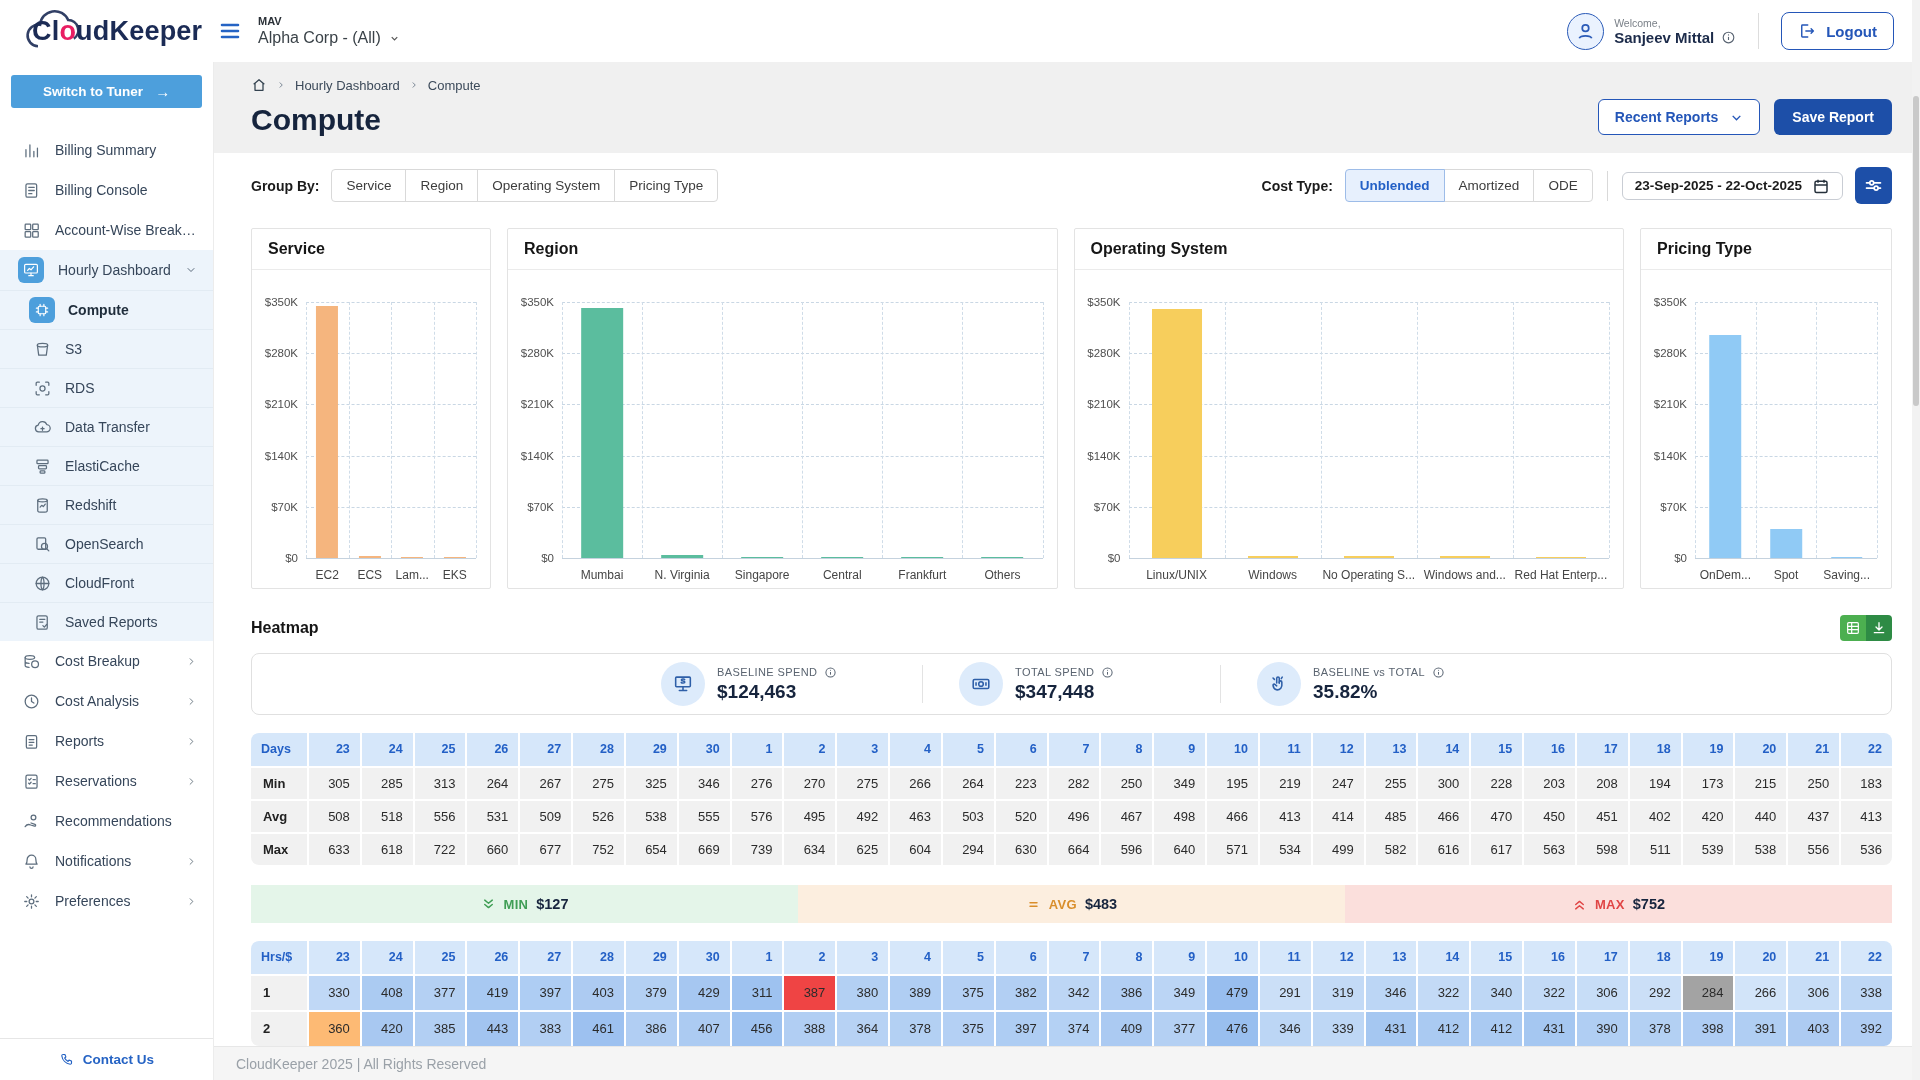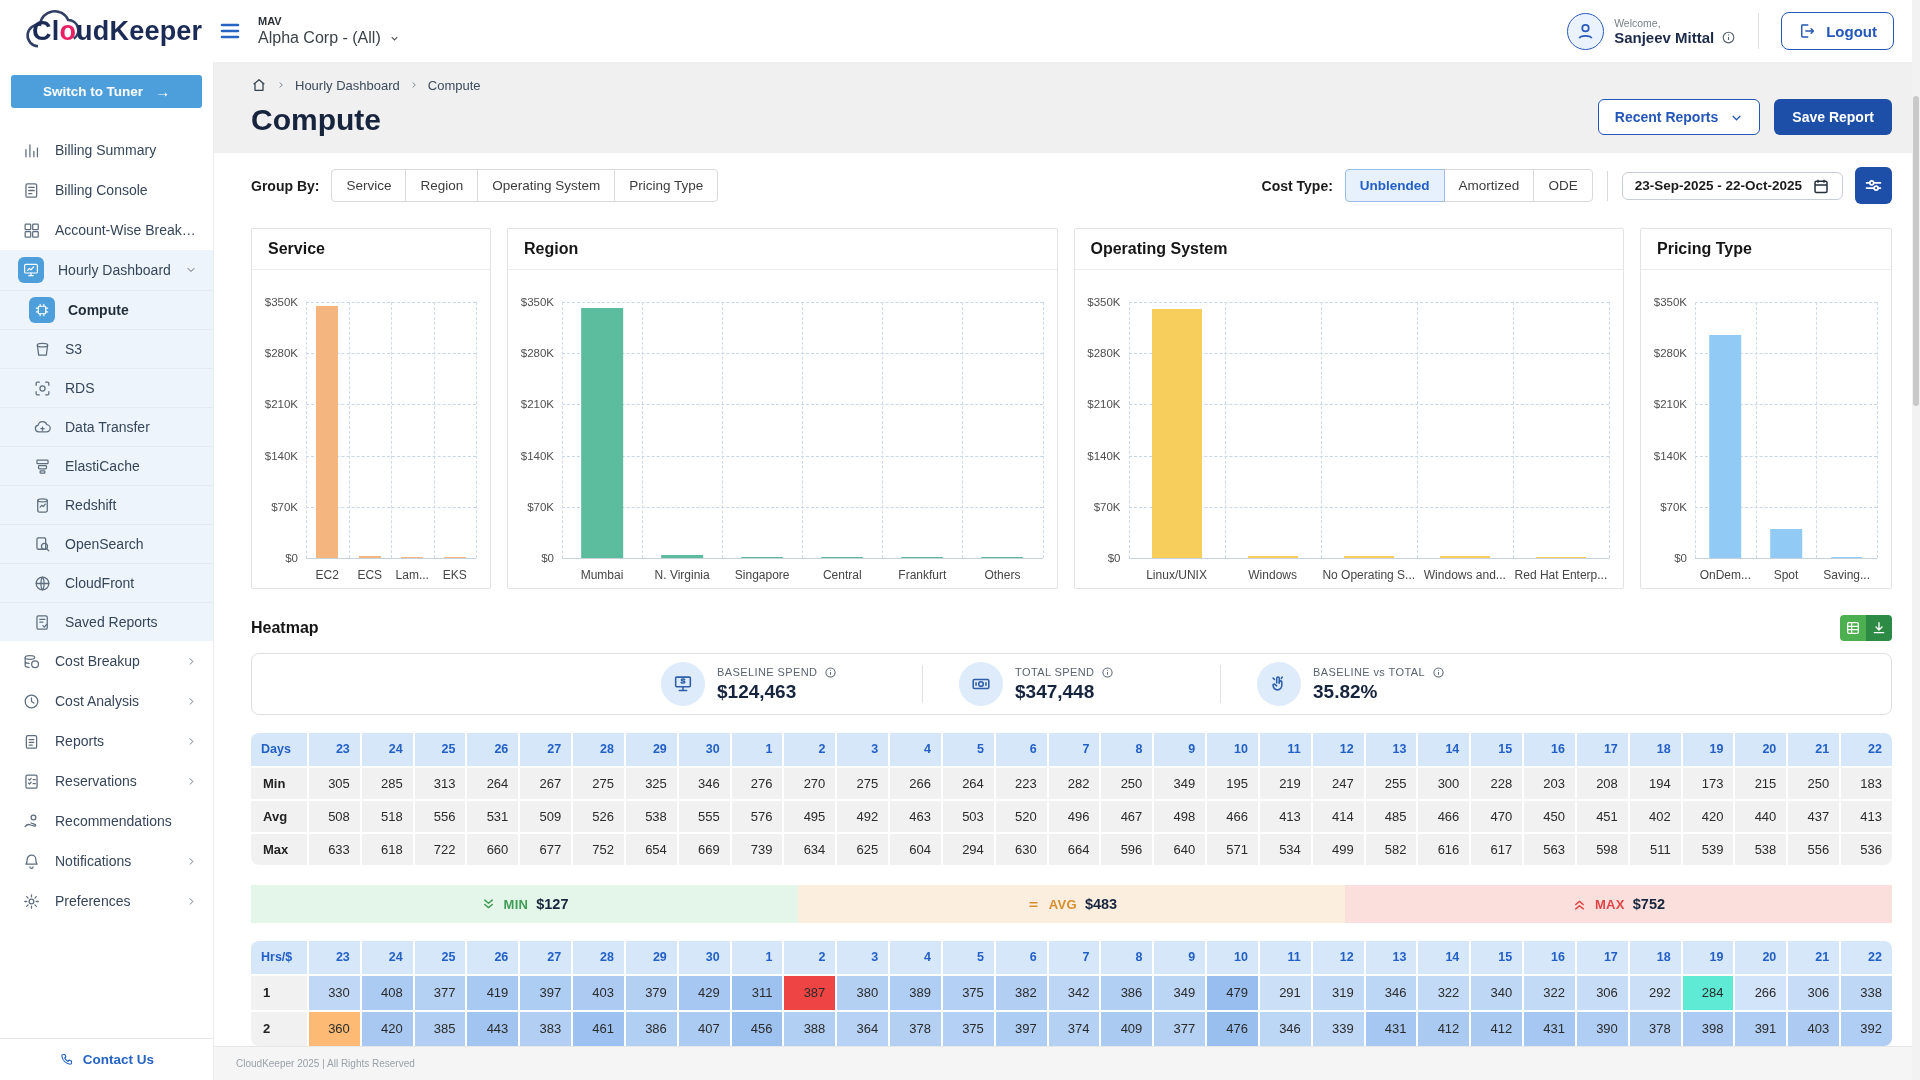--- a/index.html
+++ b/index.html
@@ -53,21 +53,21 @@
   .home-ic{width:16px;height:16px;color:#33424F;cursor:pointer}
   .crumb-sep{width:10px;height:10px;color:#7a8795}
   .crumb{cursor:pointer}
   .title-row{display:flex;align-items:flex-end;justify-content:space-between;margin-top:6px}
   .page-title{font-size:30px;font-weight:bold;color:#16243D}
   .actions{display:flex;gap:14px;margin-bottom:2px}
   .btn-outline{display:flex;align-items:center;gap:12px;background:#fff;border:1.5px solid #2456B8;color:#2456B8;font-weight:bold;font-size:14px;font-family:inherit;border-radius:6px;padding:9px 16px;cursor:pointer}
   .btn-outline .caret{color:#2456B8;width:13px;height:13px}
   .btn-solid{background:#1D4FA8;color:#fff;border:none;font-weight:bold;font-size:14px;font-family:inherit;border-radius:6px;padding:10px 18px;cursor:pointer}
   .content{background:#fff;flex:1;padding:14px 28px 0 37px;overflow:hidden}
-  .footer{height:34px;background:#F5F5F5;border-top:1px solid #E7E7E7;display:flex;align-items:center;padding-left:22px;font-size:10px;color:#9AA1A8}
+  .footer{height:34px;background:#F5F5F5;border-top:1px solid #E7E7E7;display:flex;align-items:center;padding-left:22px;font-size:14px;color:#9AA1A8}
 
   
   .controls{display:flex;align-items:center;justify-content:space-between}
   .cluster{display:flex;align-items:center;gap:12px}
   .ctl-label{font-weight:bold;font-size:14px;color:#1b1b1b}
   .seg{display:flex}
   .seg .opt{border:1px solid #D9D9D9;background:#fff;padding:8px 14px;font-size:13.5px;color:#3d3d3d;font-family:inherit;margin-left:-1px;cursor:pointer}
   .seg .opt:first-child{border-radius:4px 0 0 4px;margin-left:0}
   .seg .opt:last-child{border-radius:0 4px 4px 0}
   .seg .opt.selected{background:#E7F0FD;color:#2360C6;font-weight:bold;border-color:#9DBCE8;position:relative;z-index:1}
@@ -968,21 +968,21 @@
           <div class="hcell val" style="background:rgb(187,213,245)">349</div>
           <div class="hcell val" style="background:rgb(152,190,239)">479</div>
           <div class="hcell val" style="background:rgb(203,223,247)">291</div>
           <div class="hcell val" style="background:rgb(195,218,246)">319</div>
           <div class="hcell val" style="background:rgb(188,214,245)">346</div>
           <div class="hcell val" style="background:rgb(195,218,246)">322</div>
           <div class="hcell val" style="background:rgb(190,215,245)">340</div>
           <div class="hcell val" style="background:rgb(195,218,246)">322</div>
           <div class="hcell val" style="background:rgb(199,221,247)">306</div>
           <div class="hcell val" style="background:rgb(203,223,247)">292</div>
-          <div class="hcell val" style="background:#5eead4">284</div>
+          <div class="hcell val" style="background:#a3a3a3">284</div>
           <div class="hcell val" style="background:rgb(210,228,249)">266</div>
           <div class="hcell val" style="background:rgb(199,221,247)">306</div>
           <div class="hcell val" style="background:rgb(190,215,245)">338</div>
           <div class="hcell rowlabel">2</div>
           <div class="hcell val" style="background:#fdba74">360</div>
           <div class="hcell val" style="background:rgb(168,200,241)">420</div>
           <div class="hcell val" style="background:rgb(178,207,243)">385</div>
           <div class="hcell val" style="background:rgb(162,196,240)">443</div>
           <div class="hcell val" style="background:rgb(178,207,243)">383</div>
           <div class="hcell val" style="background:rgb(157,193,240)">461</div>

